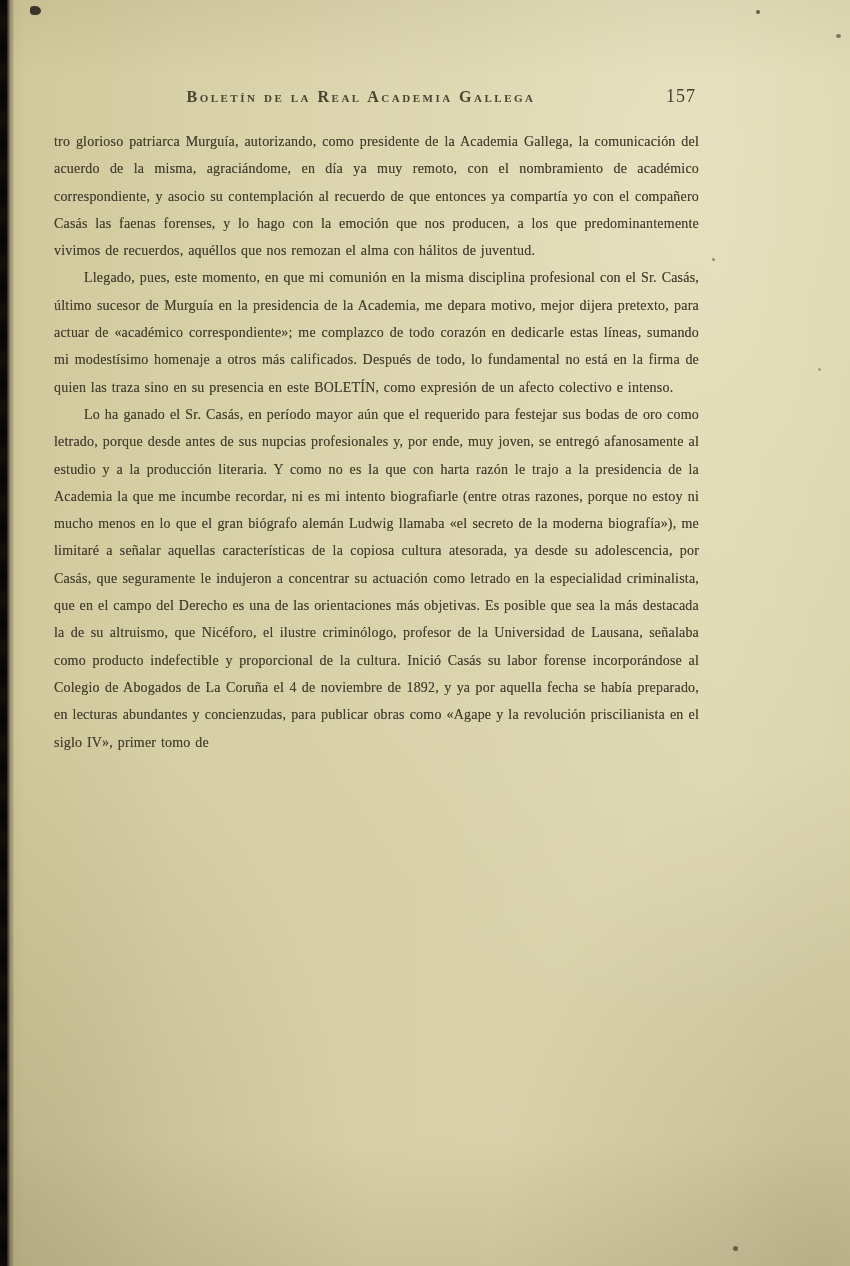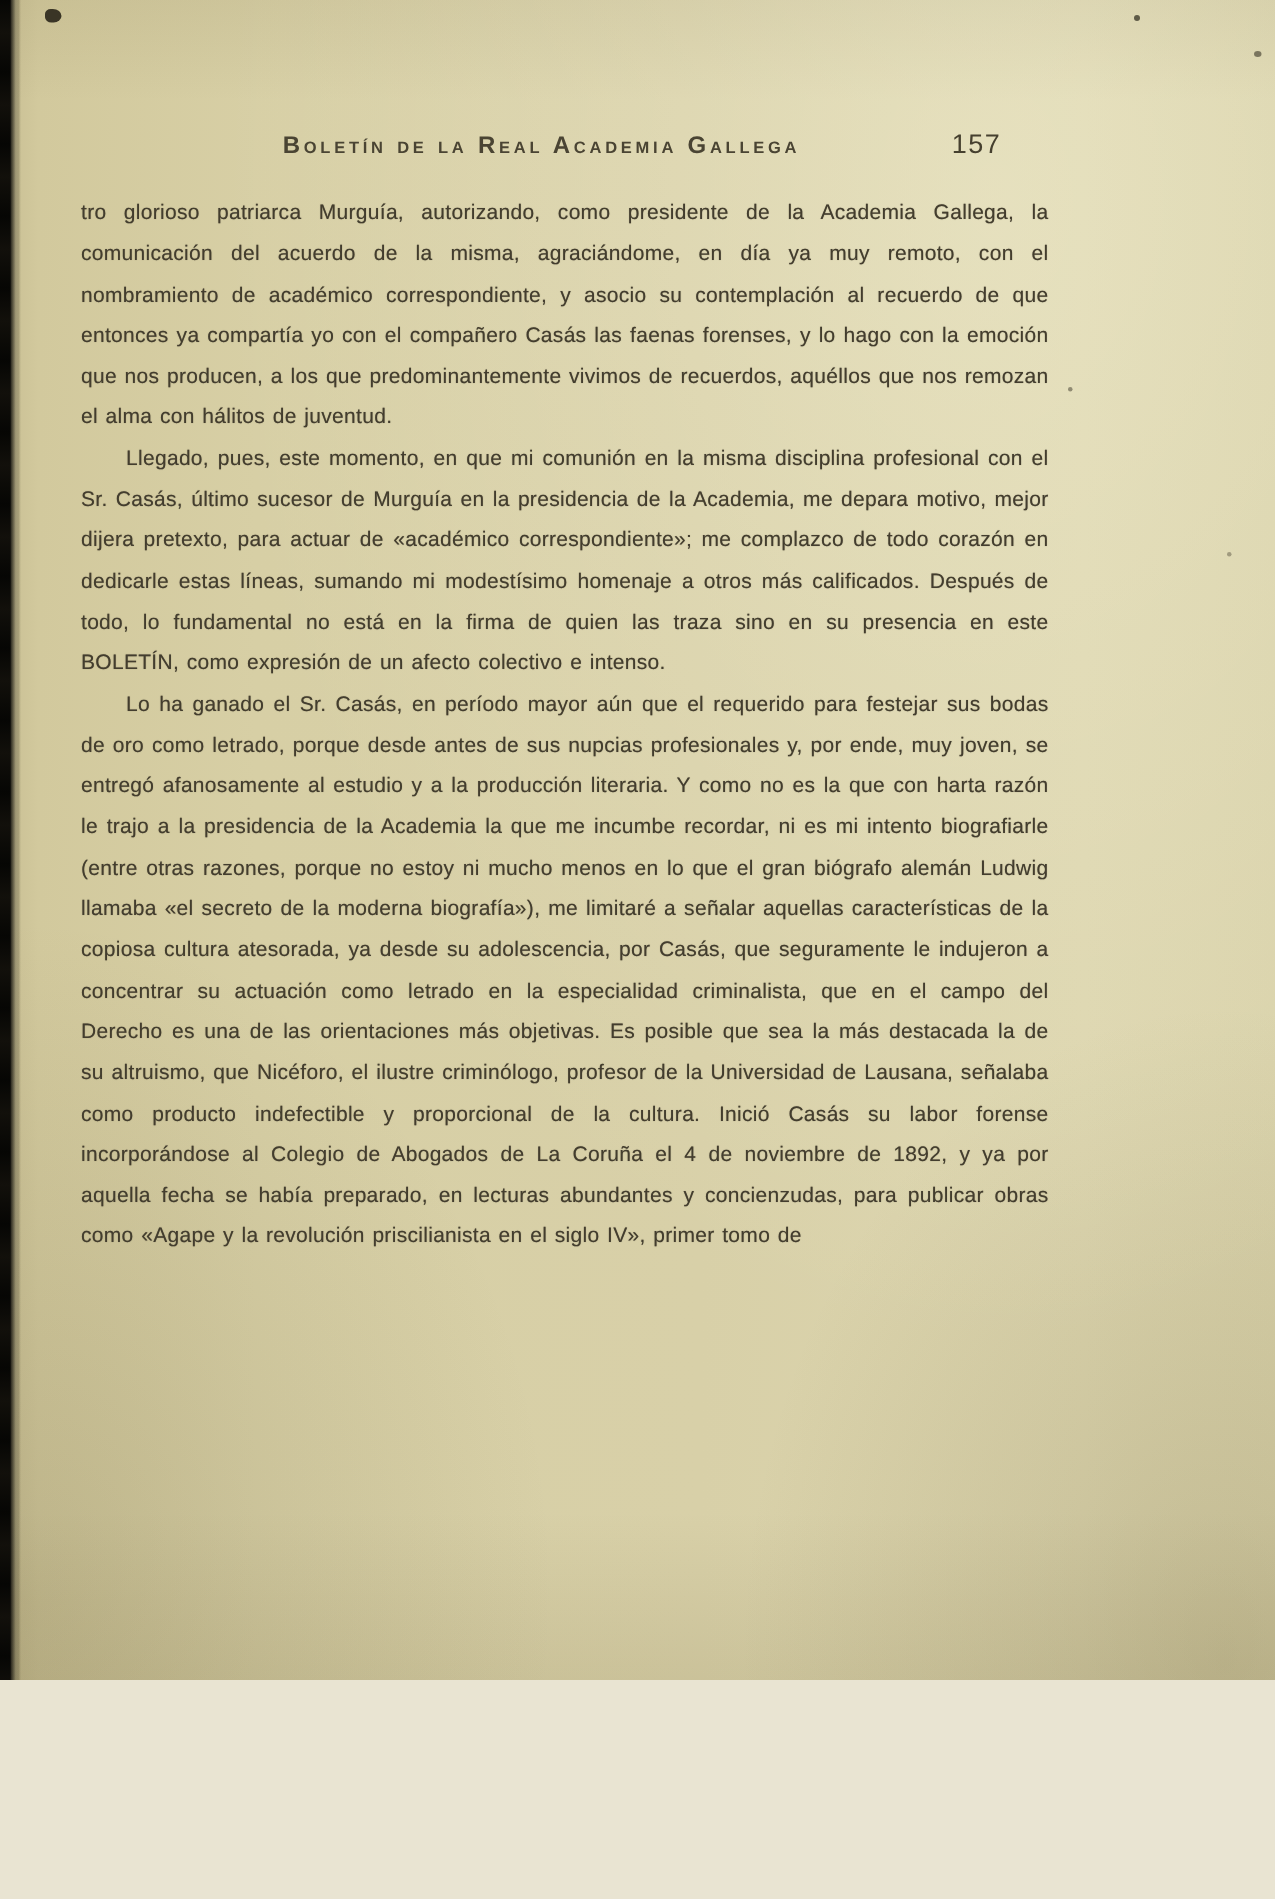--- a/index.html
+++ b/index.html
@@ -3,29 +3,29 @@
 <meta charset="utf-8">
 <style>
   html, body {
     margin: 0;
     padding: 0;
     background: #e9e4d2;
   }
   .scan {
     position: relative;
     width: 850px;
-    height: 1120px;
+    height: 1266px;
     overflow: hidden;
     background:
       radial-gradient(ellipse at 78% 12%, rgba(255,253,230,0.30), rgba(255,253,230,0) 55%),
       radial-gradient(ellipse at 96% 99%, rgba(110,98,58,0.22), rgba(110,98,58,0) 28%),
       radial-gradient(ellipse at 2% 95%, rgba(95,85,50,0.18), rgba(95,85,50,0) 30%),
       linear-gradient(180deg, rgba(120,108,66,0.10) 0%, rgba(120,108,66,0) 6%, rgba(120,108,66,0) 90%, rgba(120,108,66,0.14) 100%),
       linear-gradient(90deg, #c7bd92 0%, #d2c99d 3%, #d7cfa5 20%, #d8d0a8 55%, #dcd5ae 85%, #d9d2aa 100%);
-    font-family: Liberation Sans, sans-serif;
+    font-family: Liberation Serif, serif;
     color: #3f3a2c;
   }
   .binding {
     position: absolute;
     left: 0; top: 0;
     width: 14px; height: 100%;
     background: linear-gradient(90deg,
       #070705 0%, #0d0c09 45%,
       #23201542 75%, rgba(60,54,32,0.25) 88%, rgba(60,54,32,0) 100%);
   }
@@ -49,21 +49,21 @@
     text-align: center;
     font-variant: small-caps;
     letter-spacing: 2.5px;
     font-size: 16px;
     font-weight: bold;
     color: #4a4433;
     padding-left: 60px;
   }
   .page-number {
     width: 90px;
-    text-align: center;
+    text-align: right;
     font-size: 18px;
     letter-spacing: 1px;
     color: #46402f;
   }
   .body-text {
     position: absolute;
     top: 128px;
     left: 54px;
     width: 645px;
     font-size: 14px;

